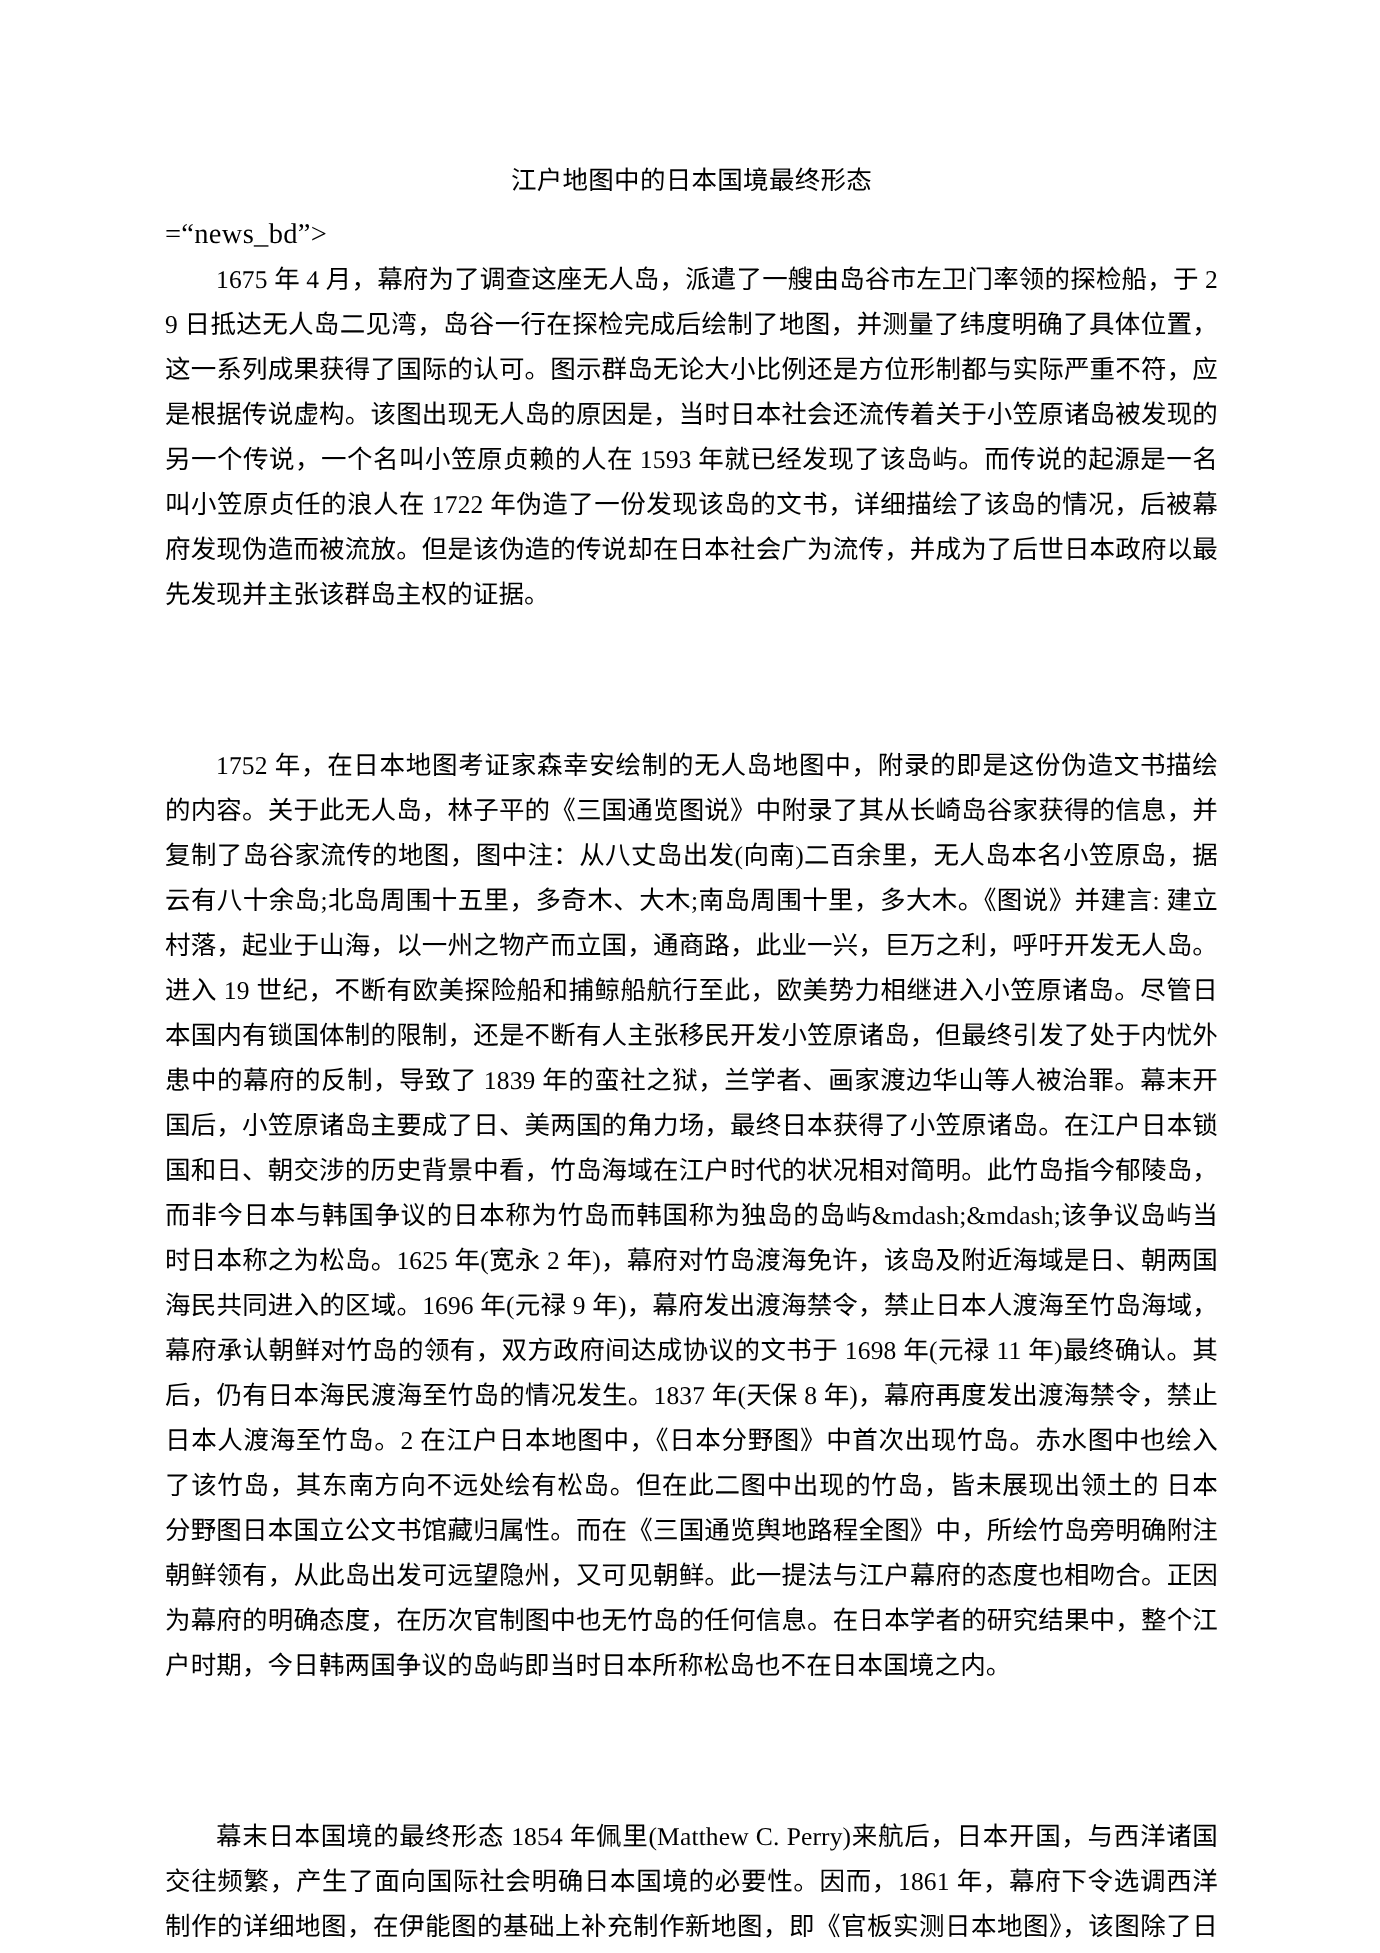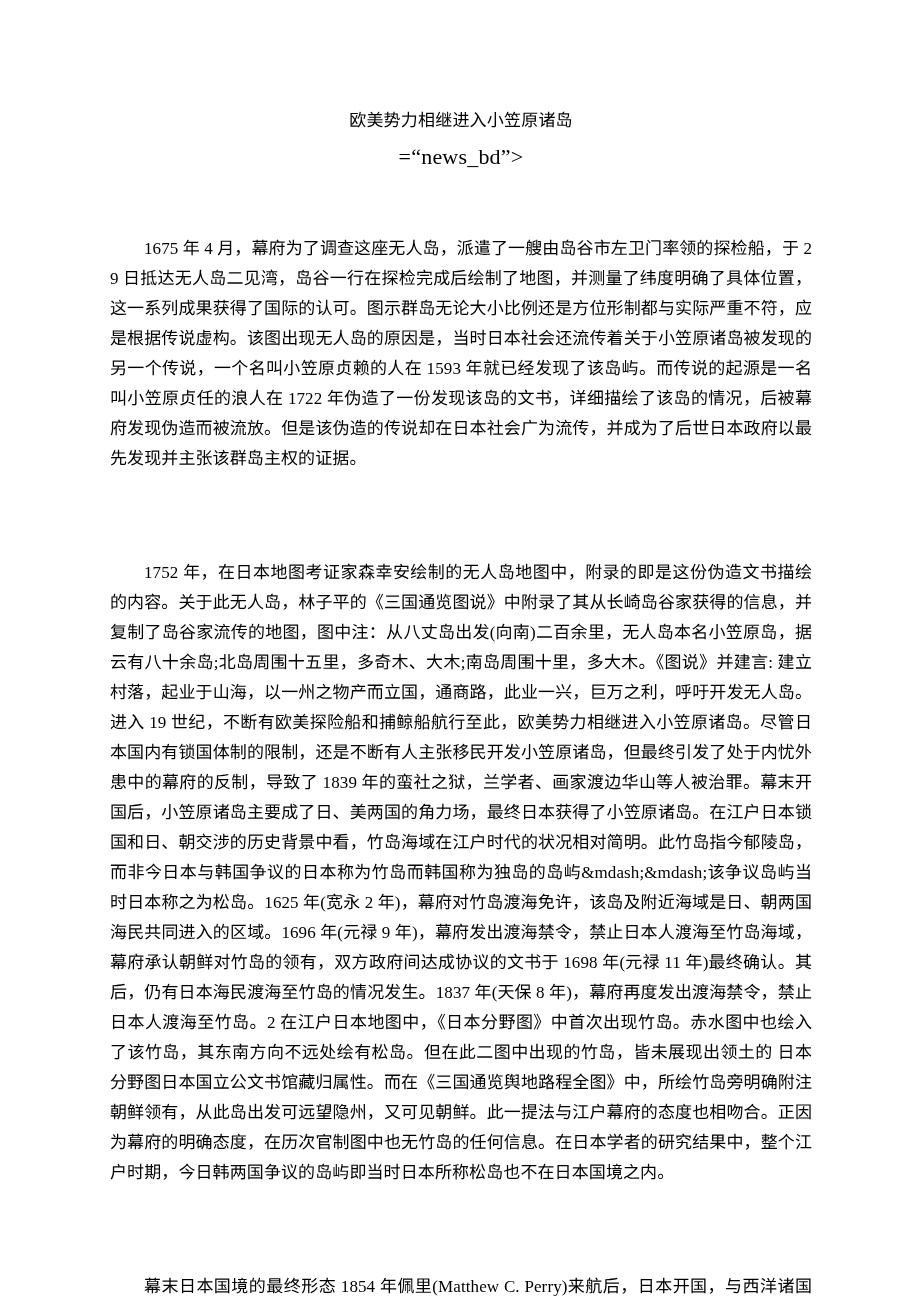--- a/index.html
+++ b/index.html
@@ -31,51 +31,50 @@
   .doc-title {
     text-align: center;
     font-size: 17px;
     line-height: 30px;
     margin: 0;
     padding-top: 106px;
     font-weight: normal;
     letter-spacing: 0.2px;
   }
   .code-fragment {
-    font-size: 22px;
+    font-size: 19px;
     line-height: 30px;
     margin: 0;
     padding-top: 6px;
-    text-align: center;
+    text-align: left;
     letter-spacing: 0.2px;
   }
   .para {
     font-size: 17px;
     line-height: 30px;
     margin: 0;
     text-align: justify;
     text-justify: inter-ideograph;
     text-indent: 2em;
     letter-spacing: 0.1px;
     word-break: break-all;
   }
   .para.gap-large {
     margin-top: 84px;
   }
   .para.gap-xlarge {
-    margin-top: 62px;
   }
 </style>
 </head>
 <body>
 
 <div class="page">
   <div class="content">
 
-    <h1 class="doc-title">欧美势力相继进入小笠原诸岛</h1>
+    <h1 class="doc-title">江户地图中的日本国境最终形态</h1>
 
     <p class="code-fragment">=“news_bd”&gt;</p>
 
     <p class="para gap-xlarge">1675 年 4 月，幕府为了调查这座无人岛，派遣了一艘由岛谷市左卫门率领的探检船，于 29 日抵达无人岛二见湾，岛谷一行在探检完成后绘制了地图，并测量了纬度明确了具体位置，这一系列成果获得了国际的认可。图示群岛无论大小比例还是方位形制都与实际严重不符，应是根据传说虚构。该图出现无人岛的原因是，当时日本社会还流传着关于小笠原诸岛被发现的另一个传说，一个名叫小笠原贞赖的人在 1593 年就已经发现了该岛屿。而传说的起源是一名叫小笠原贞任的浪人在 1722 年伪造了一份发现该岛的文书，详细描绘了该岛的情况，后被幕府发现伪造而被流放。但是该伪造的传说却在日本社会广为流传，并成为了后世日本政府以最先发现并主张该群岛主权的证据。</p>
 
     <p class="para gap-large">1752 年，在日本地图考证家森幸安绘制的无人岛地图中，附录的即是这份伪造文书描绘的内容。关于此无人岛，林子平的《三国通览图说》中附录了其从长崎岛谷家获得的信息，并复制了岛谷家流传的地图，图中注：从八丈岛出发(向南)二百余里，无人岛本名小笠原岛，据云有八十余岛;北岛周围十五里，多奇木、大木;南岛周围十里，多大木。《图说》并建言: 建立村落，起业于山海，以一州之物产而立国，通商路，此业一兴，巨万之利，呼吁开发无人岛。进入 19 世纪，不断有欧美探险船和捕鲸船航行至此，欧美势力相继进入小笠原诸岛。尽管日本国内有锁国体制的限制，还是不断有人主张移民开发小笠原诸岛，但最终引发了处于内忧外患中的幕府的反制，导致了 1839 年的蛮社之狱，兰学者、画家渡边华山等人被治罪。幕末开国后，小笠原诸岛主要成了日、美两国的角力场，最终日本获得了小笠原诸岛。在江户日本锁国和日、朝交涉的历史背景中看，竹岛海域在江户时代的状况相对简明。此竹岛指今郁陵岛，而非今日本与韩国争议的日本称为竹岛而韩国称为独岛的岛屿&amp;mdash;&amp;mdash;该争议岛屿当时日本称之为松岛。1625 年(宽永 2 年)，幕府对竹岛渡海免许，该岛及附近海域是日、朝两国海民共同进入的区域。1696 年(元禄 9 年)，幕府发出渡海禁令，禁止日本人渡海至竹岛海域，幕府承认朝鲜对竹岛的领有，双方政府间达成协议的文书于 1698 年(元禄 11 年)最终确认。其后，仍有日本海民渡海至竹岛的情况发生。1837 年(天保 8 年)，幕府再度发出渡海禁令，禁止日本人渡海至竹岛。2 在江户日本地图中，《日本分野图》中首次出现竹岛。赤水图中也绘入了该竹岛，其东南方向不远处绘有松岛。但在此二图中出现的竹岛，皆未展现出领土的 日本分野图日本国立公文书馆藏归属性。而在《三国通览舆地路程全图》中，所绘竹岛旁明确附注朝鲜领有，从此岛出发可远望隐州，又可见朝鲜。此一提法与江户幕府的态度也相吻合。正因为幕府的明确态度，在历次官制图中也无竹岛的任何信息。在日本学者的研究结果中，整个江户时期，今日韩两国争议的岛屿即当时日本所称松岛也不在日本国境之内。</p>
 
     <p class="para gap-large">幕末日本国境的最终形态 1854 年佩里(Matthew C. Perry)来航后，日本开国，与西洋诸国交往频繁，产生了面向国际社会明确日本国境的必要性。因而，1861 年，幕府下令选调西洋制作的详细地图，在伊能图的基础上补充制作新地图，即《官板实测日本地图》，该图除了日本主体(Ⅰ、Ⅱ)之外，囊括了蝦夷诸岛(Ⅲ)和北蝦夷(Ⅳ：桦太)，在Ⅰ、Ⅱ两部分的右下角分别附有琉球群岛和小笠原群岛的插图。但是，该地图所示的范围并非全部被认为是日本的领土。制图之时，幕府即明白在当时的国际情势中，桦太、千岛列岛、小笠原诸岛乃至琉球的所属，并未获得国际的公认。所以，在地图的制作中除自明的日本领土之外，其</p>
 
   </div>

